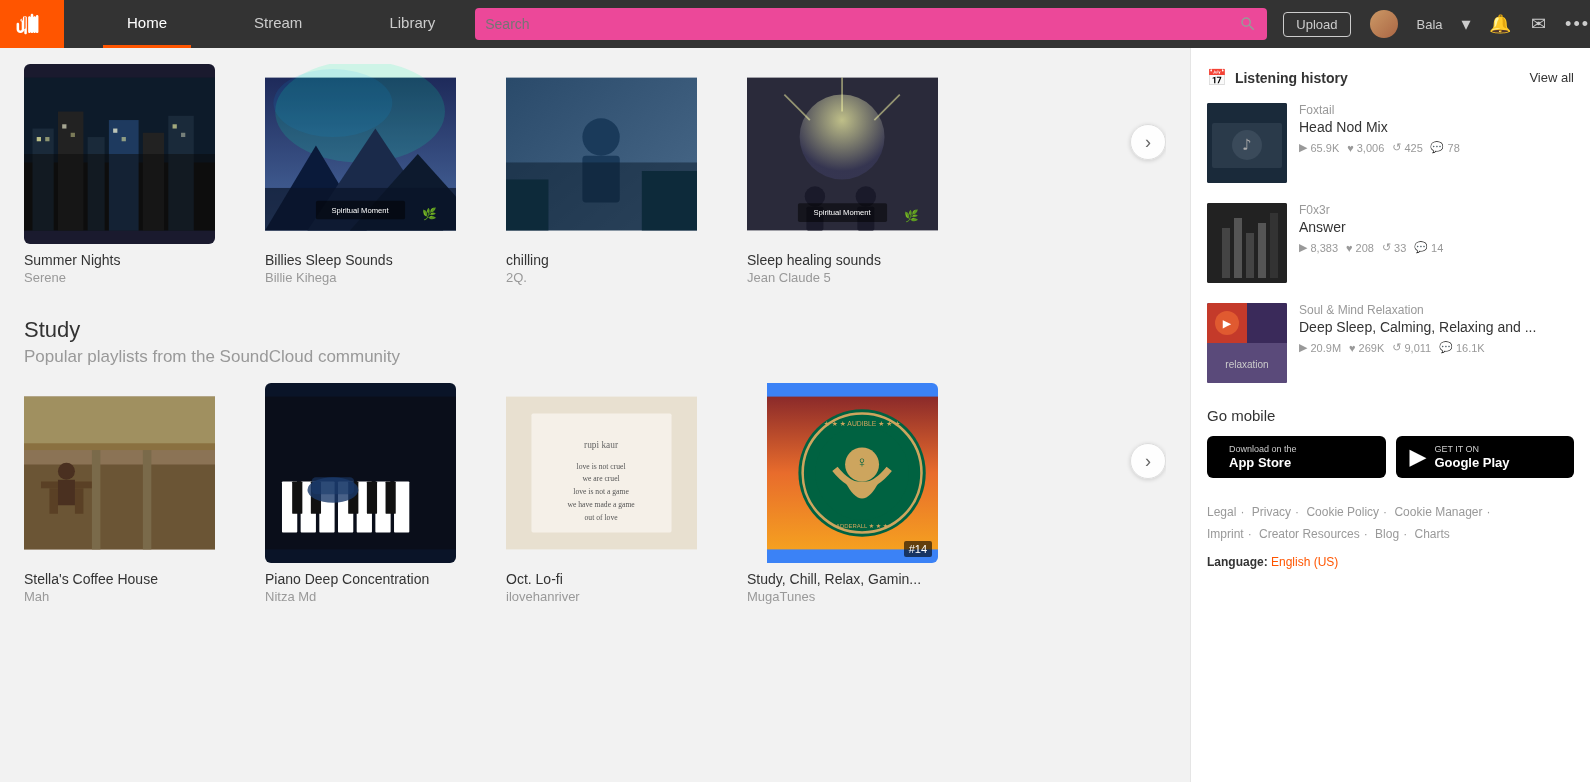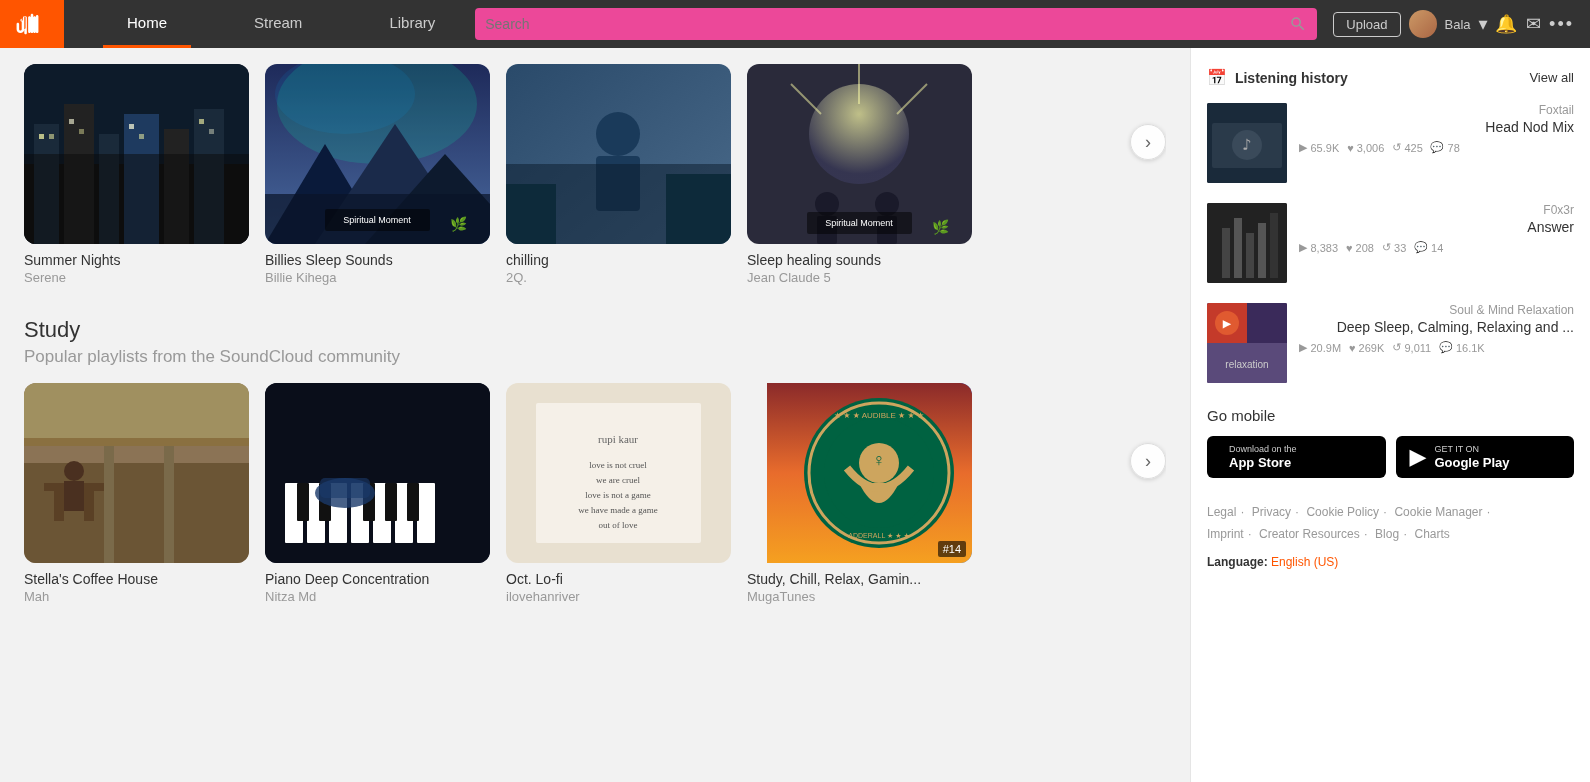--- a/index.html
+++ b/index.html
@@ -33,21 +33,21 @@
       flex: 1; margin: 0 16px;
       display: flex; align-items: center;
       background: #ec4899; border-radius: 4px; height: 32px;
       padding: 0 10px;
     }
     .search-bar input {
       border: none; outline: none; flex: 1; font-size: 14px; background: transparent; color: #333;
     }
     .search-bar svg { width: 18px; height: 18px; fill: #999; flex-shrink: 0; }
     .nav-right {
-      display: flex; align-items: center; gap: 8px; padding-right: 16px;
+      display: flex; align-items: center; gap: 19px; padding-right: 0;
     }
     .upload-btn {
       background: transparent; border: 1px solid #ccc; color: #ccc;
       padding: 4px 12px; border-radius: 4px; cursor: pointer; font-size: 13px;
     }
     .avatar {
       width: 28px; height: 28px; border-radius: 50%;
       background: linear-gradient(135deg, #c96, #a64); flex-shrink: 0;
     }
     .username { color: #ccc; font-size: 13px; }
@@ -100,21 +100,21 @@
       box-shadow: 0 1px 4px rgba(0,0,0,0.15);
     }
 
     
     .card-color-dark { background: #1a1a2e; }
     .card-color-green { background: #3b82f6; margin-left: 20px; }
     .card-color-piano { background: #0a1428; }
 
     
     .card-img-wrap {
-      width: 225px; height: 180px; overflow: hidden; border-radius: 12px; position: relative;
+      width: 191px; height: 180px; overflow: hidden; border-radius: 6px; position: relative;
     }
     .card-scene {
       width: 100%; height: 100%; display: flex; align-items: center; justify-content: center;
       font-size: 40px;
     }
 
     
     .sidebar-header {
       display: flex; align-items: center; justify-content: space-between; margin-bottom: 16px;
     }
@@ -127,21 +127,21 @@
       display: flex; gap: 12px; margin-bottom: 20px; cursor: pointer;
     }
     .history-thumb {
       width: 80px; height: 80px; border-radius: 2px; flex-shrink: 0;
       overflow: hidden;
     }
     .history-thumb-inner {
       width: 100%; height: 100%; display: flex; align-items: center; justify-content: center;
       font-size: 24px;
     }
-    .history-info { flex: 1; min-width: 0; text-align: right; }
+    .history-info { flex: 1; min-width: 0; }
     .history-artist { font-size: 12px; color: #999; margin-bottom: 2px; }
     .history-track { font-size: 14px; color: #333; font-weight: 500; margin-bottom: 6px; white-space: nowrap; overflow: hidden; text-overflow: ellipsis; }
     .history-stats { display: flex; gap: 8px; flex-wrap: wrap; }
     .stat { font-size: 11px; color: #999; display: flex; align-items: center; gap: 3px; }
 
     
     .go-mobile { margin-top: 24px; }
     .go-mobile-title { font-size: 15px; color: #333; margin-bottom: 12px; }
     .app-btns { display: flex; gap: 10px; margin-bottom: 24px; }
     .app-btn {

